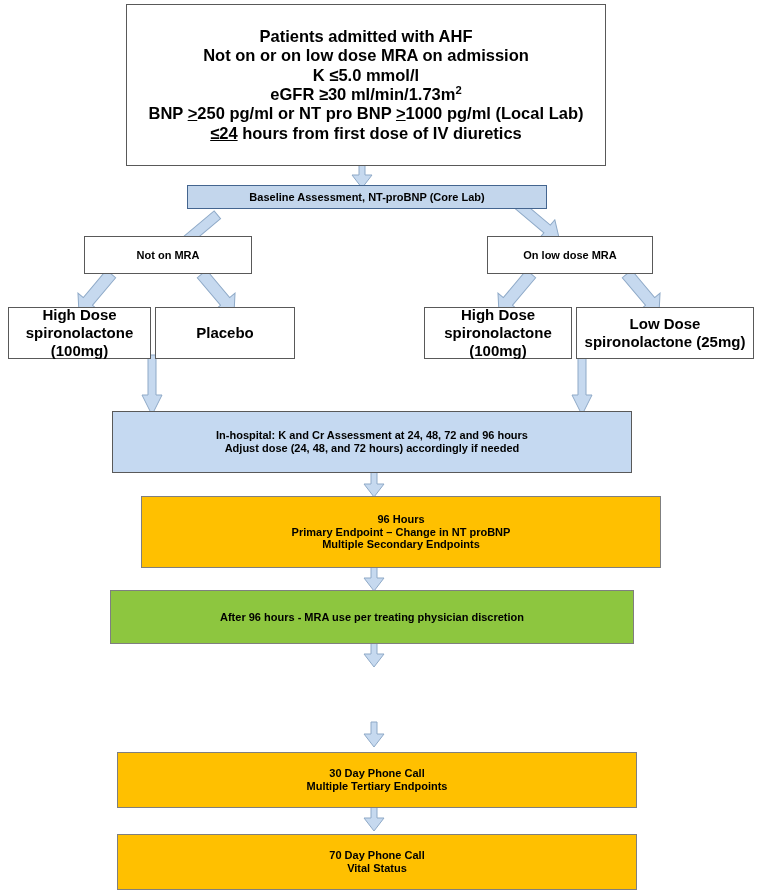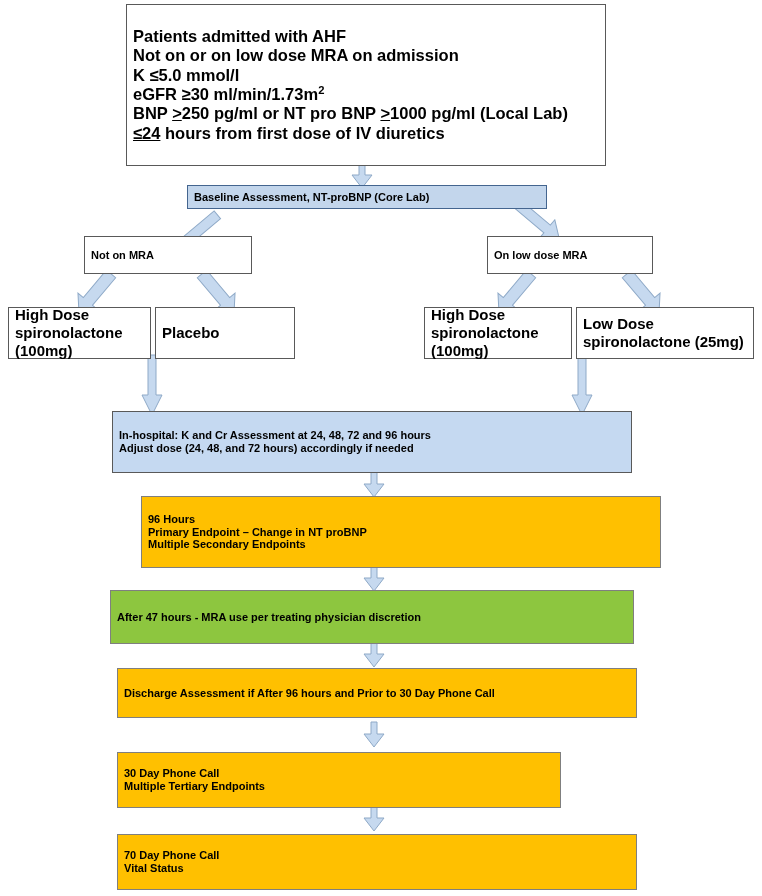--- a/index.html
+++ b/index.html
@@ -14,21 +14,21 @@
     color: #000000;
     overflow: hidden;
   }
   #canvas { position: absolute; inset: 0; }
 
   .node {
     position: absolute;
     display: flex;
     align-items: center;
     justify-content: center;
-    text-align: left;
+    text-align: center;
     font-weight: bold;
     line-height: 1.18;
     padding: 2px 6px;
     z-index: 3;
   }
   .node .txt { width: 100%; }
 
   
   .box-white {
     background: #ffffff;
@@ -223,28 +223,25 @@
 
   <div class="node box-orange fs16" style="left:117px; top:496px; width:520px; height:72px;margin-left:24px;">
     <div class="txt">
       <div>96 Hours</div>
       <div>Primary Endpoint – Change in NT proBNP</div>
       <div>Multiple Secondary Endpoints</div>
     </div>
   </div>
 
   <div class="node box-green fs16" style="left:110px; top:590px; width:524px; height:54px;">
-    <div class="txt">After 47 hours - MRA use per treating physician discretion</div>
-  </div>
-
-  <div class="node box-orange fs16" style="left:117px; top:668px; width:520px; height:50px;">
-    <div class="txt">Discharge Assessment if After 96 hours and Prior to 30 Day Phone Call</div>
-  </div>
-
-  <div class="node box-orange fs16" style="left:117px; top:752px; width:444px; height:56px;">
+    <div class="txt">After 96 hours - MRA use per treating physician discretion</div>
+  </div>
+
+
+  <div class="node box-orange fs16" style="left:117px; top:752px; width:520px; height:56px;">
     <div class="txt">
       <div>30 Day Phone Call</div>
       <div>Multiple Tertiary Endpoints</div>
     </div>
   </div>
 
   <div class="node box-orange fs16" style="left:117px; top:834px; width:520px; height:56px;">
     <div class="txt">
       <div>70 Day Phone Call</div>
       <div>Vital Status</div>

